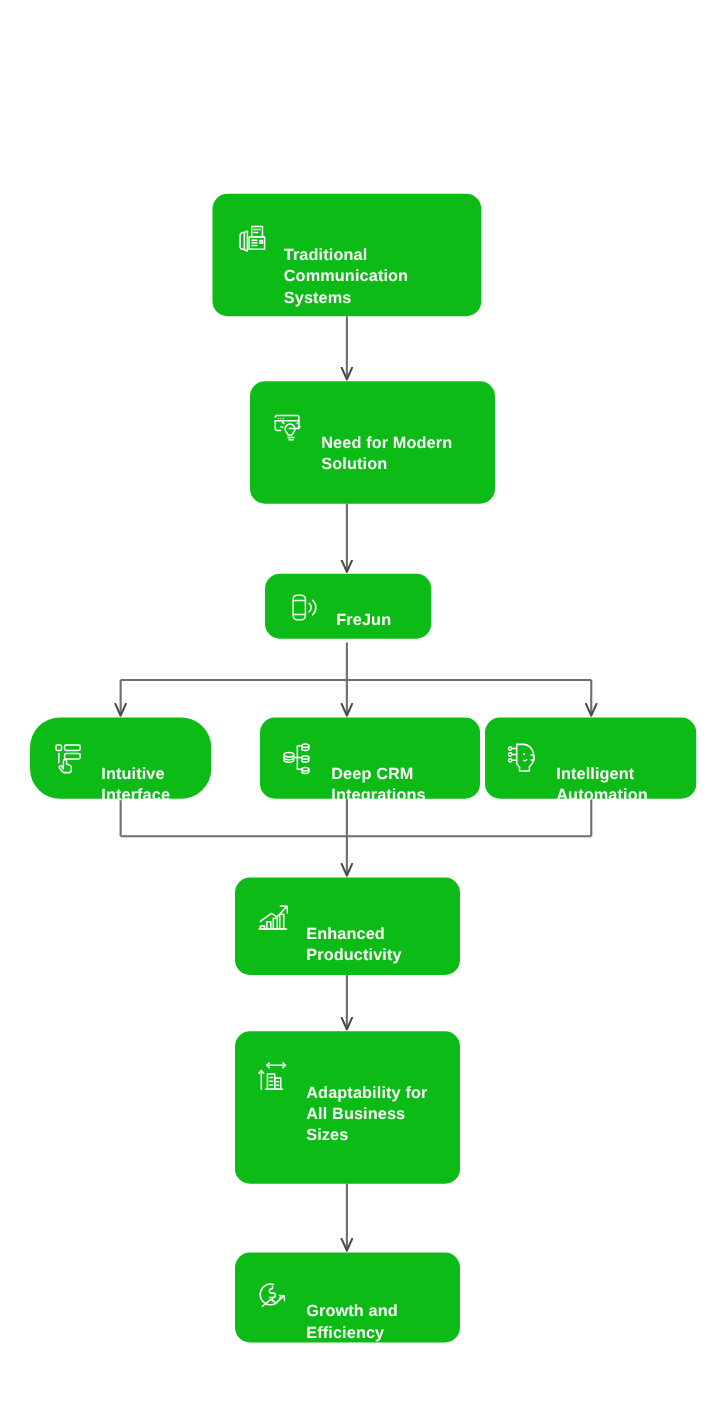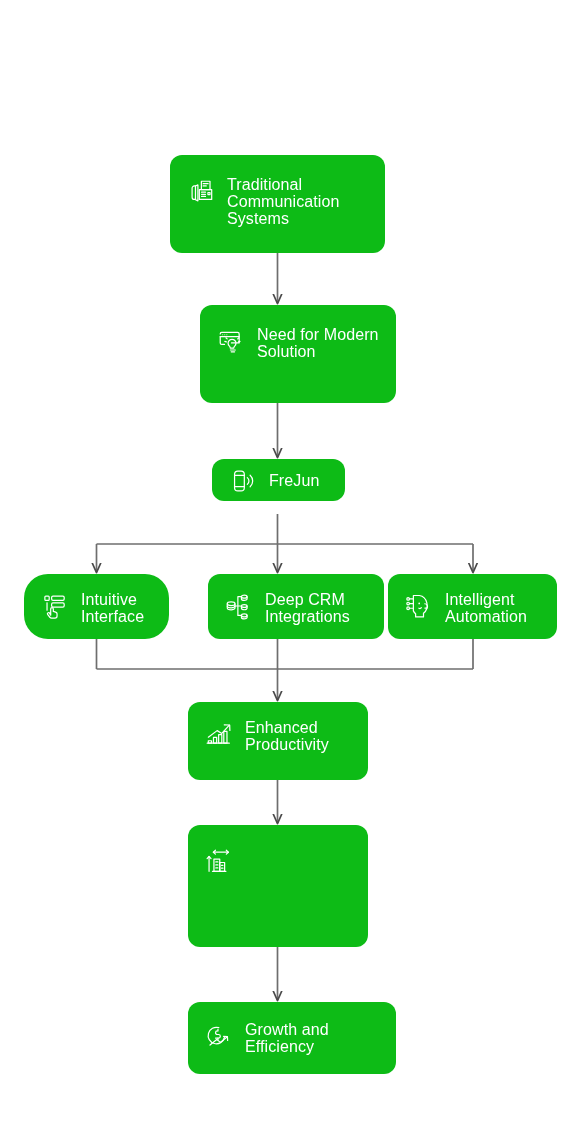--- a/index.html
+++ b/index.html
@@ -25,26 +25,27 @@
     color:#ffffff;
   }
   .node .ico{
     flex:0 0 auto;
     width:30px;height:30px;
     display:block;
     margin-top:1px;
   }
   .node .ico svg{display:block;width:30px;height:30px;}
   .node .lbl{
-    font-size:16px;
-    font-weight:normal;
+    font-size:13px;
+    font-weight:bold;
     line-height:17px;
     letter-spacing:0.1px;
     white-space:pre-line;
     padding-top:1px;
+    margin-top:19px;
   }
   
   .node.vc{align-items:center;padding-top:14px;padding-bottom:14px;}
 </style>
 </head>
 <body>
 
 <div id="stage">
 
   <svg id="wires" viewBox="0 0 580 1122">
@@ -105,21 +106,21 @@
         <circle cx="11.6" cy="9.3" r="0.55" fill="#fff" stroke="none"></circle>
         <path d="M14.3,21.5 a4.2,4.2 0 1 1 5.6,0 a2.6,2.6 0 0 0 -0.9,2 l-3.8,0 a2.6,2.6 0 0 0 -0.9,-2 Z"></path>
         <path d="M15.4,25.6 l5.2,0 M16.2,27.5 l3.6,0"></path>
         <path d="M9.4,16.4 l1.6,0.6 M10.6,12.6 l1.3,1.1 M25.6,16.4 l-1.6,0.6 M24.4,12.6 l-1.3,1.1"></path>
       </svg>
     </span>
     <span class="lbl">Need for Modern
 Solution</span>
   </div>
 
-  <div class="node vc" style="left:212px;top:459px;width:133px;height:42px;">
+  <div class="node vc" style="left:212px;top:459px;width:133px;height:52px;">
     <span class="ico">
       <svg viewBox="0 0 32 32" fill="none" stroke="#ffffff" stroke-width="1.3" stroke-linecap="round" stroke-linejoin="round">
         <rect x="7" y="5.5" width="10.4" height="21" rx="3.4"></rect>
         <path d="M7,10 l10.4,0 M7,22 l10.4,0"></path>
         <path d="M20.6,12.4 a4.6,4.6 0 0 1 0,7.2"></path>
         <path d="M23.6,9.8 a8.4,8.4 0 0 1 0,12.4"></path>
       </svg>
     </span>
     <span class="lbl">FreJun</span>
   </div>
@@ -198,23 +199,26 @@
         <path d="M23.8,4.5 L26,6.6 L23.8,8.7"></path>
         <path d="M5.4,11.2 l0,15.8"></path>
         <path d="M3.3,13.4 L5.4,11.2 L7.5,13.4"></path>
         <path d="M10.6,27 l0,-13 l6.2,0 l0,13 Z"></path>
         <path d="M16.8,27 l0,-9.4 l5.2,0 l0,9.4 Z"></path>
         <path d="M12.6,17 l2.2,0 M12.6,20.2 l2.2,0 M12.6,23.4 l2.2,0"></path>
         <path d="M18.6,20.6 l1.6,0 M18.6,23.6 l1.6,0"></path>
         <path d="M9,27 l14.4,0"></path>
       </svg>
     </span>
-  </div>
-
-  <div class="node" style="left:188px;top:1002px;width:208px;height:72px;padding-top:18px;">
+    <span class="lbl">Adaptability for
+All Business
+Sizes</span>
+  </div>
+
+  <div class="node" style="left:188px;top:1002px;width:180px;height:72px;padding-top:18px;">
     <span class="ico">
       <svg viewBox="0 0 32 32" fill="none" stroke="#ffffff" stroke-width="1.3" stroke-linecap="round" stroke-linejoin="round">
         <path d="M21.8,17.6 a8.8,8.8 0 1 1 -6,-10.5"></path>
         <path d="M14.2,10.6 a1.9,1.9 0 0 0 -1.9,1.9 a1.9,1.9 0 0 0 1.9,1.9 l1.3,0 a1.9,1.9 0 0 1 0,3.8 l-3.2,0"></path>
         <path d="M14.9,8.8 l0,1.8 M14.9,18.2 l0,1.8"></path>
         <path d="M6.4,25.6 L13.6,19.8 L17.6,22.8 L24.6,17"></path>
         <path d="M20.8,16.4 l4.2,0.3 l0.2,4.1"></path>
       </svg>
     </span>
     <span class="lbl">Growth and

